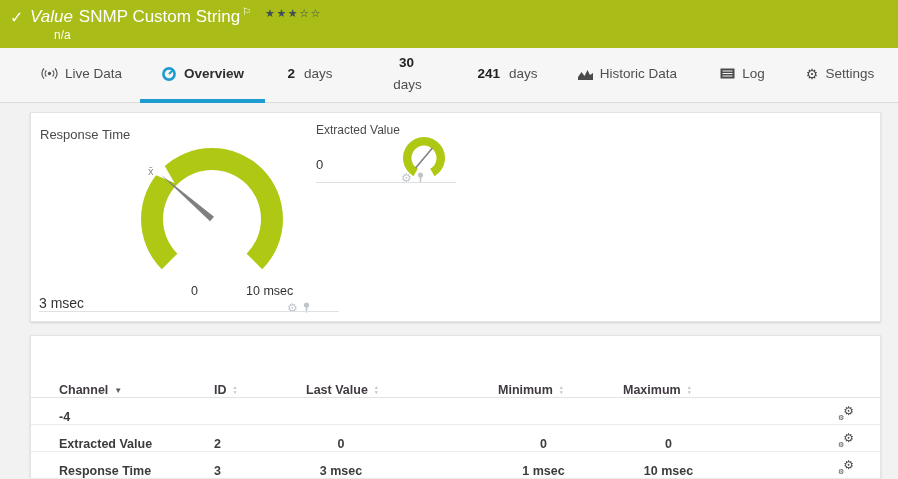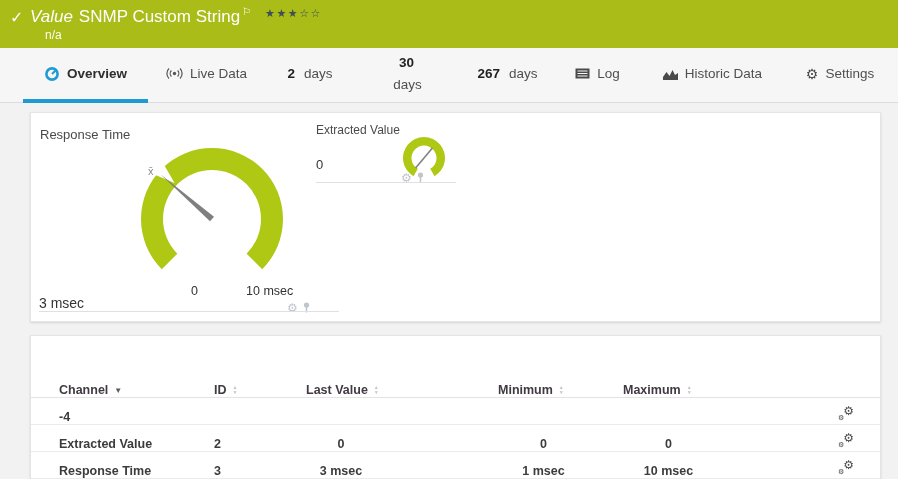--- a/index.html
+++ b/index.html
@@ -9,21 +9,21 @@
     background:#f2f2f2; position:relative; color:#3c3c3c;
   }
 
   
   .topbar { position:absolute; left:0; top:0; width:898px; height:48px; background:#a9bc17; color:#fff; }
   .topbar .check { position:absolute; left:10px; top:8px; font-size:16px; font-weight:bold; }
   .titleline { position:absolute; left:30px; top:6px; font-size:17px; white-space:nowrap; }
   .titleline .prefix { font-style:italic; margin-right:6px; }
   .flag { font-size:10px; vertical-align:super; margin-left:2px; }
   .stars { font-size:11px; letter-spacing:1.5px; margin-left:14px; position:relative; top:-5px; color:#414e56; }
-  .subtitle { position:absolute; left:45px; top:28px; font-size:12px; color:#fdfdf2; }
+  .subtitle { position:absolute; left:54px; top:28px; font-size:12px; color:#fdfdf2; }
 
   
   .tabbar { position:absolute; left:0; top:48px; width:898px; height:55px; background:#f6f6f6;
             border-bottom:1px solid #dcdcdc; display:flex; padding-left:23px; }
   .tab { height:55px; display:flex; align-items:center; justify-content:center; gap:7px;
          font-size:13.5px; color:#4f4f4f; cursor:pointer; border-bottom:4px solid transparent; }
   .tab.active { border-bottom:4px solid #1e9cd2; color:#2e2e2e; font-weight:bold; }
   .tab .num { font-weight:bold; color:#222; margin-right:2px; }
   .tab .ticon { display:flex; align-items:center; }
   .gearglyph { font-size:14px; color:#4a4a4a; }
@@ -83,71 +83,71 @@
 
 <div class="topbar">
   <span class="check">✓</span>
   <div class="titleline">
     <span class="prefix">Value</span><span>SNMP Custom String</span><span class="flag">⚐</span><span class="stars"><span>★★★</span><span>☆☆</span></span>
   </div>
   <div class="subtitle">n/a</div>
 </div>
 
 <div class="tabbar">
-  <div class="tab t-overview active">
-    <span class="ticon">
-      <svg width="16" height="16" viewBox="0 0 16 16">
-        <circle cx="8" cy="8" r="5.6" fill="none" stroke="#1e9cd2" stroke-width="2.6"></circle>
-        <line x1="8" y1="8" x2="11.8" y2="4.2" stroke="#1e9cd2" stroke-width="2"></line>
-      </svg>
-    </span>
-    <span>Overview</span>
-  </div>
   <div class="tab t-live">
     <span class="ticon">
       <svg width="17" height="13" viewBox="0 0 17 13">
         <circle cx="8.5" cy="6.5" r="1.7" fill="#555"></circle>
         <path d="M5.4 3.5 a4.3 4.3 0 0 0 0 6" fill="none" stroke="#555" stroke-width="1.2"></path>
         <path d="M11.6 3.5 a4.3 4.3 0 0 1 0 6" fill="none" stroke="#555" stroke-width="1.2"></path>
         <path d="M3 1.5 a7 7 0 0 0 0 10" fill="none" stroke="#555" stroke-width="1.2"></path>
         <path d="M14 1.5 a7 7 0 0 1 0 10" fill="none" stroke="#555" stroke-width="1.2"></path>
       </svg>
     </span>
     <span>Live Data</span>
   </div>
+  <div class="tab t-overview active">
+    <span class="ticon">
+      <svg width="16" height="16" viewBox="0 0 16 16">
+        <circle cx="8" cy="8" r="5.6" fill="none" stroke="#1e9cd2" stroke-width="2.6"></circle>
+        <line x1="8" y1="8" x2="11.8" y2="4.2" stroke="#1e9cd2" stroke-width="2"></line>
+      </svg>
+    </span>
+    <span>Overview</span>
+  </div>
   <div class="tab t-2d">
     <span class="num">2</span>
     <span>days</span>
   </div>
   <div class="tab t-30d">
     <span class="num">30</span>
     <span>days</span>
   </div>
   <div class="tab t-365d">
-    <span class="num">267</span>
+    <span class="num">241</span>
     <span>days</span>
+  </div>
+  <div class="tab t-hist">
+    <span class="ticon">
+      <svg width="15" height="12" viewBox="0 0 15 12">
+        <polygon points="0,12 0,9 3.5,4 6.5,8 9.5,2 12,7 15,5 15,12" fill="#4a4a4a"></polygon>
+      </svg>
+    </span>
+    <span>Historic Data</span>
   </div>
   <div class="tab t-log">
     <span class="ticon">
       <svg width="15" height="11" viewBox="0 0 15 11">
         <rect x="0.5" y="0.5" width="14" height="10" fill="#4a4a4a"></rect>
         <line x1="2.5" y1="3" x2="12.5" y2="3" stroke="#f6f6f6" stroke-width="1"></line>
         <line x1="2.5" y1="5.5" x2="12.5" y2="5.5" stroke="#f6f6f6" stroke-width="1"></line>
         <line x1="2.5" y1="8" x2="12.5" y2="8" stroke="#f6f6f6" stroke-width="1"></line>
       </svg>
     </span>
     <span>Log</span>
-  </div>
-  <div class="tab t-hist">
-    <span class="ticon">
-      <svg width="15" height="12" viewBox="0 0 15 12">
-        <polygon points="0,12 0,9 3.5,4 6.5,8 9.5,2 12,7 15,5 15,12" fill="#4a4a4a"></polygon>
-      </svg>
-    </span>
-    <span>Historic Data</span>
   </div>
   <div class="tab t-set">
     <span class="ticon gearglyph">⚙</span>
     <span>Settings</span>
   </div>
 </div>
 
 <div class="panel panel-gauges">
 
   <div class="g-title rt-title">Response Time</div>

